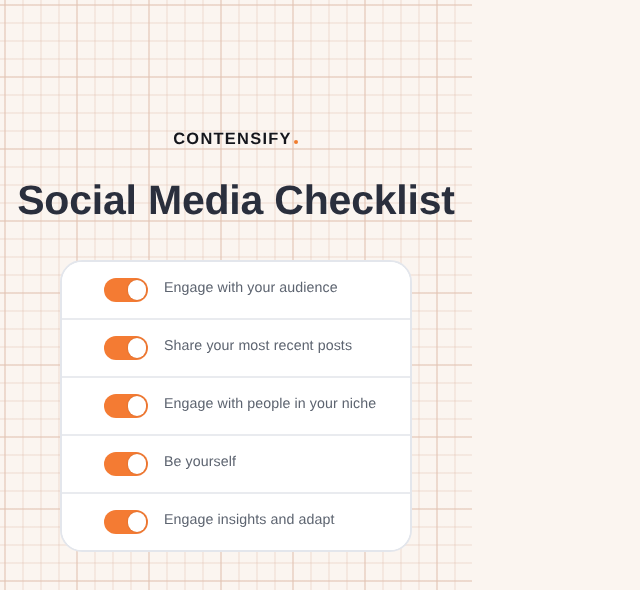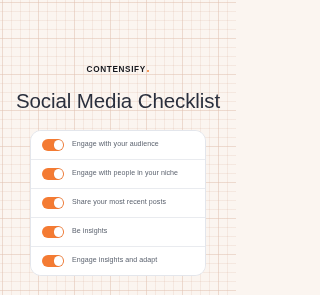--- a/index.html
+++ b/index.html
@@ -72,21 +72,21 @@
   }
 
   
   .title {
     position: absolute;
     top: 45px;
     left: 0;
     right: 0;
     text-align: center;
     font-size: 20.5px;
-    font-weight: 400;
+    font-weight: 700;
     color: #2a2f3d;
     letter-spacing: -0.1px;
     line-height: 1.15;
   }
 
   
   .checklist-card {
     position: absolute;
     left: 30px;
     top: 86px;
@@ -98,21 +98,21 @@
     border-radius: 11px;
     overflow: hidden;
     display: flex;
     flex-direction: column;
   }
 
   .check-row {
     flex: 1 1 0;
     display: flex;
     align-items: center;
-    padding-left: 11px;
+    padding-left: 21px;
     padding-right: 6px;
     border-bottom: 1px solid #e9ebef;
     box-sizing: border-box;
     background: #ffffff;
   }
   .check-row:last-child {
     border-bottom: none;
   }
 
   .toggle {
@@ -176,35 +176,35 @@
         <div class="toggle">
           <div class="knob"></div>
         </div>
         <div class="check-label">Engage with your audience</div>
       </div>
 
       <div class="check-row">
         <div class="toggle">
           <div class="knob"></div>
         </div>
+        <div class="check-label">Share your most recent posts</div>
+      </div>
+
+      <div class="check-row">
+        <div class="toggle">
+          <div class="knob"></div>
+        </div>
         <div class="check-label">Engage with people in your niche</div>
       </div>
 
       <div class="check-row">
         <div class="toggle">
           <div class="knob"></div>
         </div>
-        <div class="check-label">Share your most recent posts</div>
-      </div>
-
-      <div class="check-row">
-        <div class="toggle">
-          <div class="knob"></div>
-        </div>
-        <div class="check-label">Be insights</div>
+        <div class="check-label">Be yourself</div>
       </div>
 
 
       <div class="check-row">
         <div class="toggle">
           <div class="knob"></div>
         </div>
         <div class="check-label">Engage insights and adapt</div>
       </div>
 

